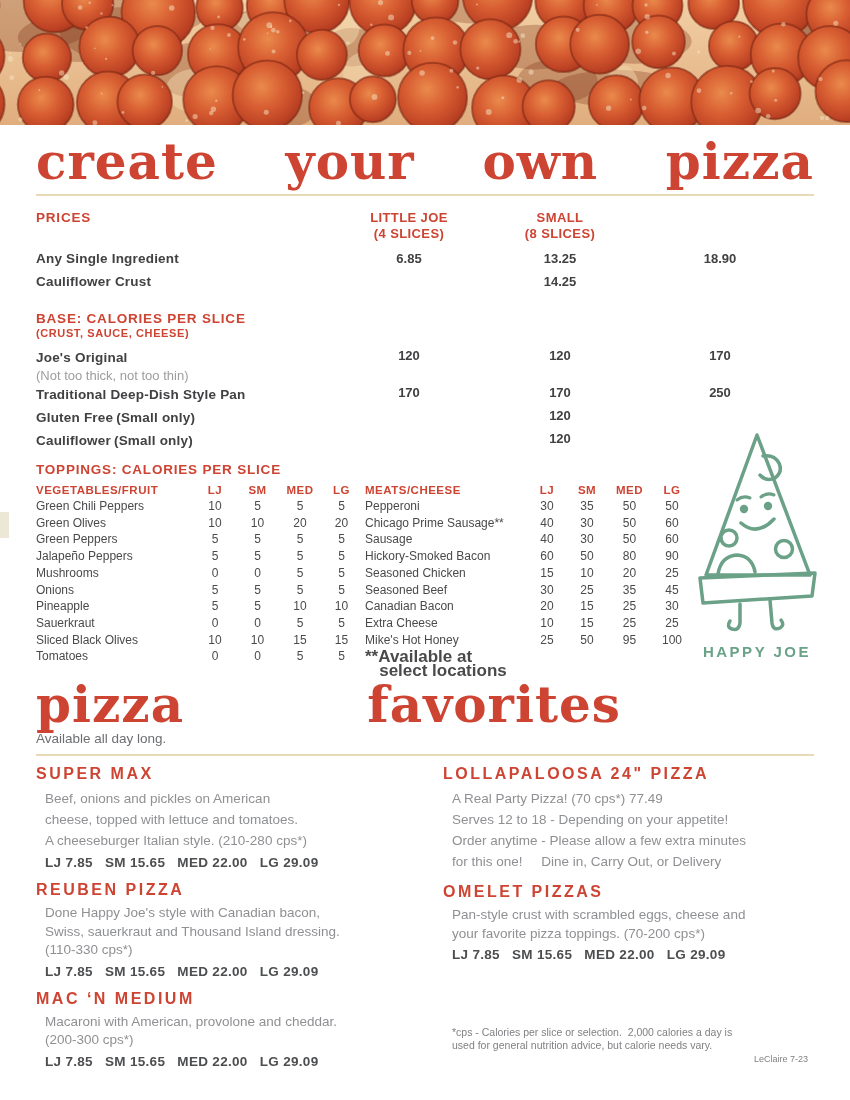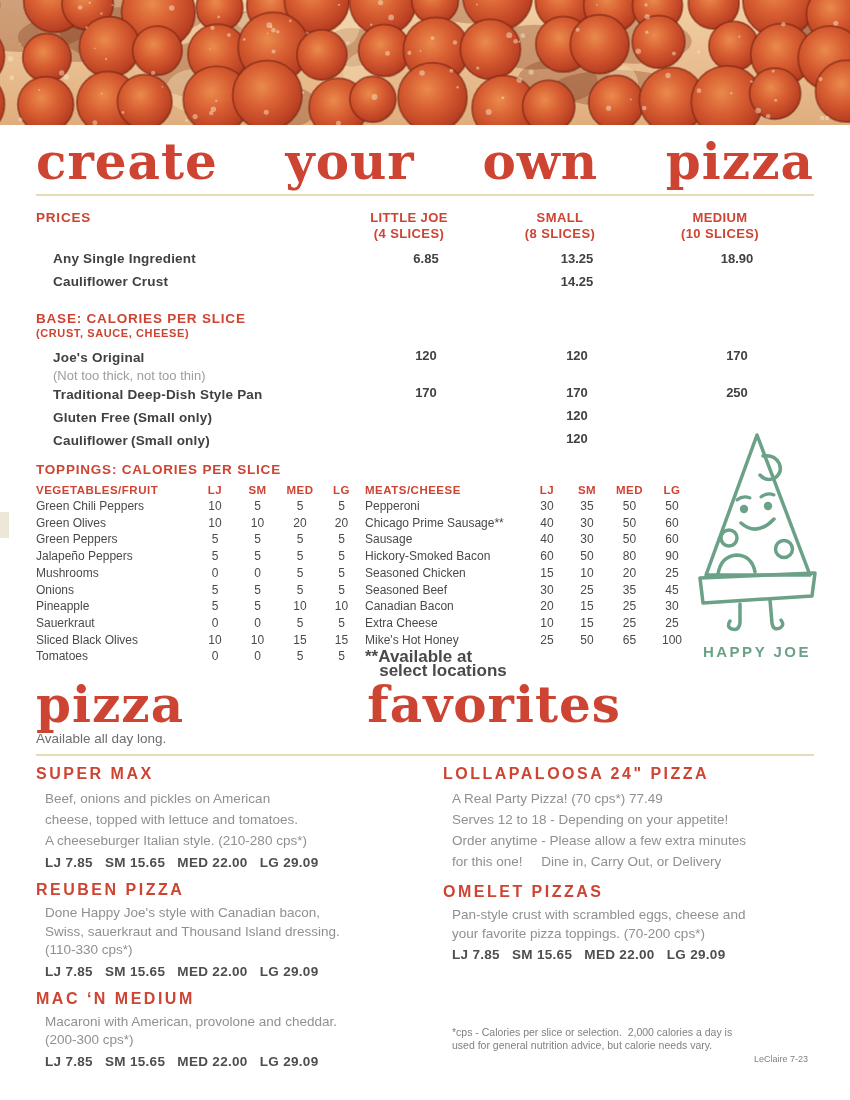--- a/index.html
+++ b/index.html
@@ -14,21 +14,21 @@
   .big-heading{font-family:"DejaVu Serif","Liberation Serif",serif;font-weight:700;
         color:#ce4433;font-size:50px;line-height:48px;letter-spacing:1px;
         text-align:justify;text-align-last:justify;margin-top:13px;}
   .big-heading.second{width:585px;margin-top:4px;}
   .rule{height:0;border-top:2px solid #e8dab6;margin-top:8px;}
   
   .grid5{display:grid;grid-template-columns:276px 126px 108px 144px 124px;align-items:start;gap:34px;}
   .sec-label{color:#ce4433;font-weight:700;font-size:13.5px;letter-spacing:.8px;}
   .colhead{text-align:center;color:#ce4433;font-weight:700;font-size:13px;line-height:16px;letter-spacing:.4px;}
   .prices-head{margin-top:14px;}
-  .rows{margin-top:9px;margin-left:17px;}
+  .rows{margin-top:9px;}
   .prow{height:23px;}
   .prow .lbl{font-weight:700;font-size:13.5px;color:#414042;letter-spacing:.2px;}
   .prow .num{text-align:center;font-weight:700;font-size:13px;color:#414042;}
   .note{color:#9c9da0;font-weight:400;margin-left:3px;}
   .note-below{color:#9c9da0;font-weight:400;font-size:13px;line-height:19px;}
   .sec-head2{margin-top:14px;}
   .sec-sub{color:#ce4433;font-weight:700;font-size:11px;letter-spacing:.6px;margin-top:1px;}
   
   .top-head{margin-top:8px;}
   .toppings{display:flex;margin-top:5px;}
@@ -257,24 +257,20 @@
       <div class="grid5 prices-head">
         <div class="sec-label">PRICES</div>
         <div class="colhead">
           <div>LITTLE JOE</div>
           <div>(4 SLICES)</div>
         </div>
           <div class="colhead">
           <div>SMALL</div>
           <div>(8 SLICES)</div>
         </div>
-          <div class="colhead">
-          <div>MEDIUM</div>
-          <div>(10 SLICES)</div>
-        </div>
       </div>
 
       <div class="rows">
         <div class="grid5 prow">
           <div class="lbl">Any Single Ingredient</div>
           <div class="num">6.85</div>
           <div class="num">13.25</div>
           <div class="num">18.90</div>
           <div class="num">25.49</div>
         </div>
@@ -478,21 +474,21 @@
             <div>Extra Cheese</div>
             <div class="c">10</div>
             <div class="c">15</div>
             <div class="c">25</div>
             <div class="c">25</div>
           </div>
             <div class="mgrid trow">
             <div>Mike's Hot Honey</div>
             <div class="c">25</div>
             <div class="c">50</div>
-            <div class="c">65</div>
+            <div class="c">95</div>
             <div class="c">100</div>
           </div>
           <div class="tnote">**Available at
    select locations</div>
         </div>
 
       </div>
 
       <div class="big-heading second">pizza favorites</div>
       <div class="subtitle">Available all day long.</div>

